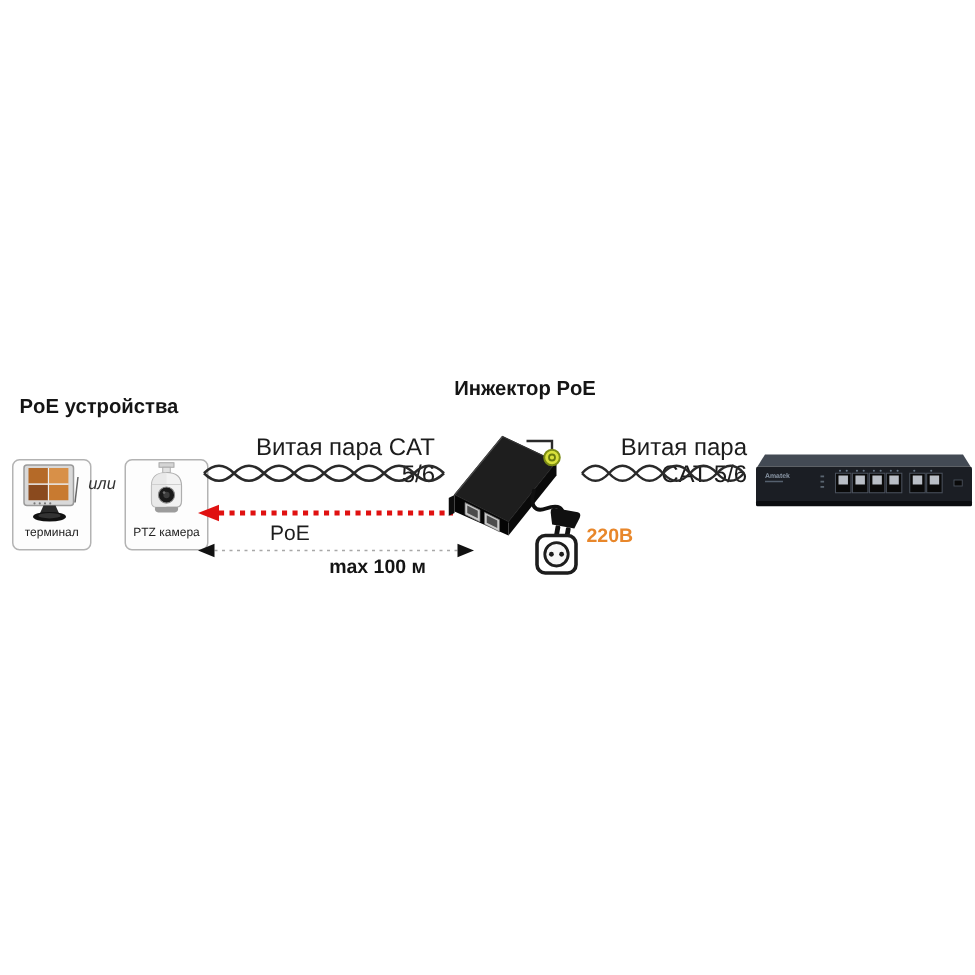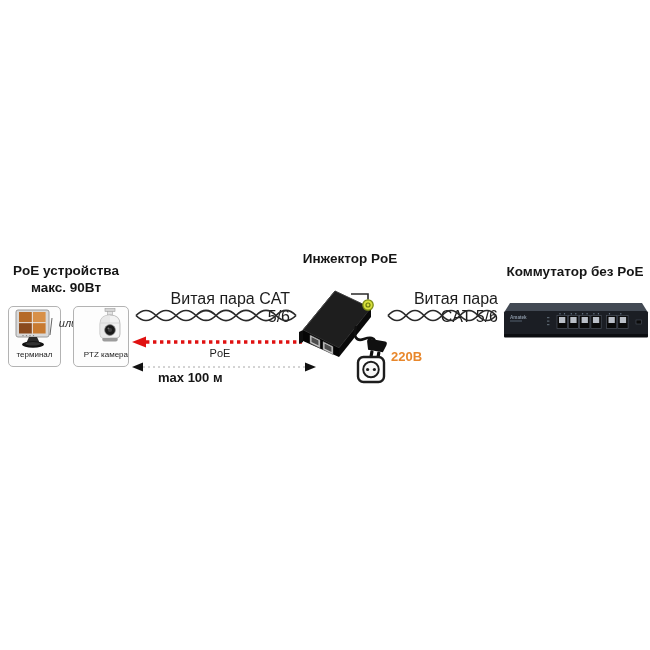--- a/index.html
+++ b/index.html
@@ -10,39 +10,38 @@
     --cable-dark:#2a2a2a;
   }
   html,body{margin:0;padding:0;background:#fff;}
   .canvas{
     position:relative;width:650px;height:502px;background:#ffffff;overflow:hidden;
     font-family:"Liberation Sans","DejaVu Sans",sans-serif;color:var(--text-black);
   }
   .abs{position:absolute;}
   .title{font-weight:bold;font-size:13.5px;line-height:17px;text-align:center;color:var(--text-black);}
   .cable-label{font-size:16px;text-align:right;color:#1c1c1c;}
-  .poe-label{font-size:11px;text-align:center;color:#1c1c1c;}
-  .max-label{font-size:13px;font-weight:bold;text-align:left;color:var(--text-black);}
+  .poe-label{font-size:14px;color:#1c1c1c;}
+  .max-label{font-size:13px;font-weight:bold;text-align:right;color:var(--text-black);}
   .voltage{font-size:13px;font-weight:bold;color:var(--voltage-orange);text-align:center;}
   .or-label{font-size:11px;color:#333;text-align:center;}
   .device-box{
     position:absolute;border:1px solid #b3b3b3;border-radius:5px;background:#fdfdfd;
     display:flex;flex-direction:column;align-items:center;justify-content:flex-start;
   }
   .device-label{font-size:8px;color:#222;text-align:center;margin-top:1px;}
   svg{display:block;}
 </style>
 </head>
 <body>
 
 <div class="canvas">
 
   <div class="abs title" style="left:5px;top:262px;width:122px;">
     <div>PoE устройства</div>
-    <div>макс. 90Вт</div>
   </div>
 
   <div class="device-box" style="left:8px;top:306px;width:51px;height:59px;">
     <svg width="44" height="40" viewBox="0 0 44 40" style="margin-top:2px;">
       <rect x="3" y="1" width="33" height="27" rx="2" fill="#d9d9d9" stroke="#9a9a9a" stroke-width="1"></rect>
       <rect x="6" y="3" width="13" height="10.5" fill="#b56a28"></rect>
       <rect x="19.6" y="3" width="13" height="10.5" fill="#d89048"></rect>
       <rect x="6" y="14" width="13" height="10.5" fill="#8a4a1e"></rect>
       <rect x="19.6" y="14" width="13" height="10.5" fill="#c87a30"></rect>
       <line x1="19.3" y1="3" x2="19.3" y2="24.5" stroke="#eee" stroke-width="0.8"></line>
@@ -54,21 +53,21 @@
       <line x1="37" y1="26" x2="39" y2="9" stroke="#666" stroke-width="1"></line>
       <polygon points="16,28 24,28 26.5,33.5 13.5,33.5" fill="#2a2a2a"></polygon>
       <ellipse cx="20" cy="35.5" rx="11" ry="3.2" fill="#111"></ellipse>
       <ellipse cx="20" cy="34.8" rx="7.5" ry="1.8" fill="#333"></ellipse>
     </svg>
     <div class="device-label">терминал</div>
   </div>
 
   <div class="abs or-label" style="left:58px;top:317px;width:20px;font-style:italic;">или</div>
 
-  <div class="device-box" style="left:73px;top:306px;width:54px;height:59px;align-items:flex-end;">
+  <div class="device-box" style="left:83px;top:306px;width:54px;height:59px;">
     <svg width="36" height="41" viewBox="0 0 36 41" style="margin-top:1px;">
       <rect x="13" y="0.5" width="10" height="3" fill="#d5d5d5" stroke="#a0a0a0" stroke-width="0.6"></rect>
       <rect x="15.5" y="3.5" width="5" height="3.5" fill="#e2e2e2" stroke="#a8a8a8" stroke-width="0.6"></rect>
       <path d="M8,16 Q8,7 18,7 Q28,7 28,16 L28,26 Q28,30 25,30 L11,30 Q8,30 8,26 Z" fill="#f2f2f2" stroke="#aeaeae" stroke-width="0.8"></path>
       <path d="M8,16 Q8,7 18,7 L18,30 L11,30 Q8,30 8,26 Z" fill="#e6e6e6" opacity="0.7"></path>
       <line x1="8.4" y1="15" x2="27.6" y2="15" stroke="#cfcfcf" stroke-width="0.8"></line>
       <circle cx="18" cy="22" r="5.4" fill="#1a1a1a" stroke="#8b8b8b" stroke-width="0.7"></circle>
       <circle cx="18" cy="22" r="2.1" fill="#3d3d3d"></circle>
       <circle cx="16.4" cy="20.4" r="0.9" fill="#6e6e6e"></circle>
       <path d="M10.5,30 L25.5,30 Q26.5,33 23.5,33.6 L12.5,33.6 Q9.5,33 10.5,30 Z" fill="#9c9c9c"></path>
@@ -135,21 +134,20 @@
 
   <div class="abs voltage" style="left:391px;top:349px;">220В</div>
 
   <div class="abs cable-label" style="left:388px;top:290px;width:110px;">Витая пара CAT 5/6</div>
 
   <svg class="abs" style="left:386px;top:306px;" width="118" height="19" viewBox="0 0 118 19">
     <path d="M2,9.5 Q11,-0.5 20,9.5 Q29,19.5 38,9.5 Q47,-0.5 56,9.5 Q65,19.5 74,9.5 Q83,-0.5 92,9.5 Q101,19.5 110,9.5" fill="none" stroke="var(--cable-dark)" stroke-width="1.7"></path>
     <path d="M2,9.5 Q11,19.5 20,9.5 Q29,-0.5 38,9.5 Q47,19.5 56,9.5 Q65,-0.5 74,9.5 Q83,19.5 92,9.5 Q101,-0.5 110,9.5" fill="none" stroke="var(--cable-dark)" stroke-width="1.7"></path>
   </svg>
 
-  <div class="abs title" style="left:500px;top:263px;width:150px;">Коммутатор без PoE</div>
 
   <svg class="abs" style="left:503px;top:299px;" width="146" height="44" viewBox="0 0 146 44">
     <polygon points="7,4 139,4 144,12 2,12" fill="#434a54"></polygon>
     <rect x="1" y="12" width="144" height="25" rx="1.5" fill="#1b1e24"></rect>
     <rect x="1" y="35" width="144" height="3.5" rx="1" fill="#0b0d10"></rect>
     <text x="7" y="19.5" font-size="4.6" font-weight="bold" fill="#8a96a5" font-family="Liberation Sans, sans-serif">Amatek</text>
     <rect x="7" y="21.5" width="12" height="1" fill="#55606e"></rect>
     <rect x="44" y="18" width="2.4" height="1.2" fill="#5a6570"></rect>
     <rect x="44" y="21.5" width="2.4" height="1.2" fill="#5a6570"></rect>
     <rect x="44" y="25" width="2.4" height="1.2" fill="#5a6570"></rect>

